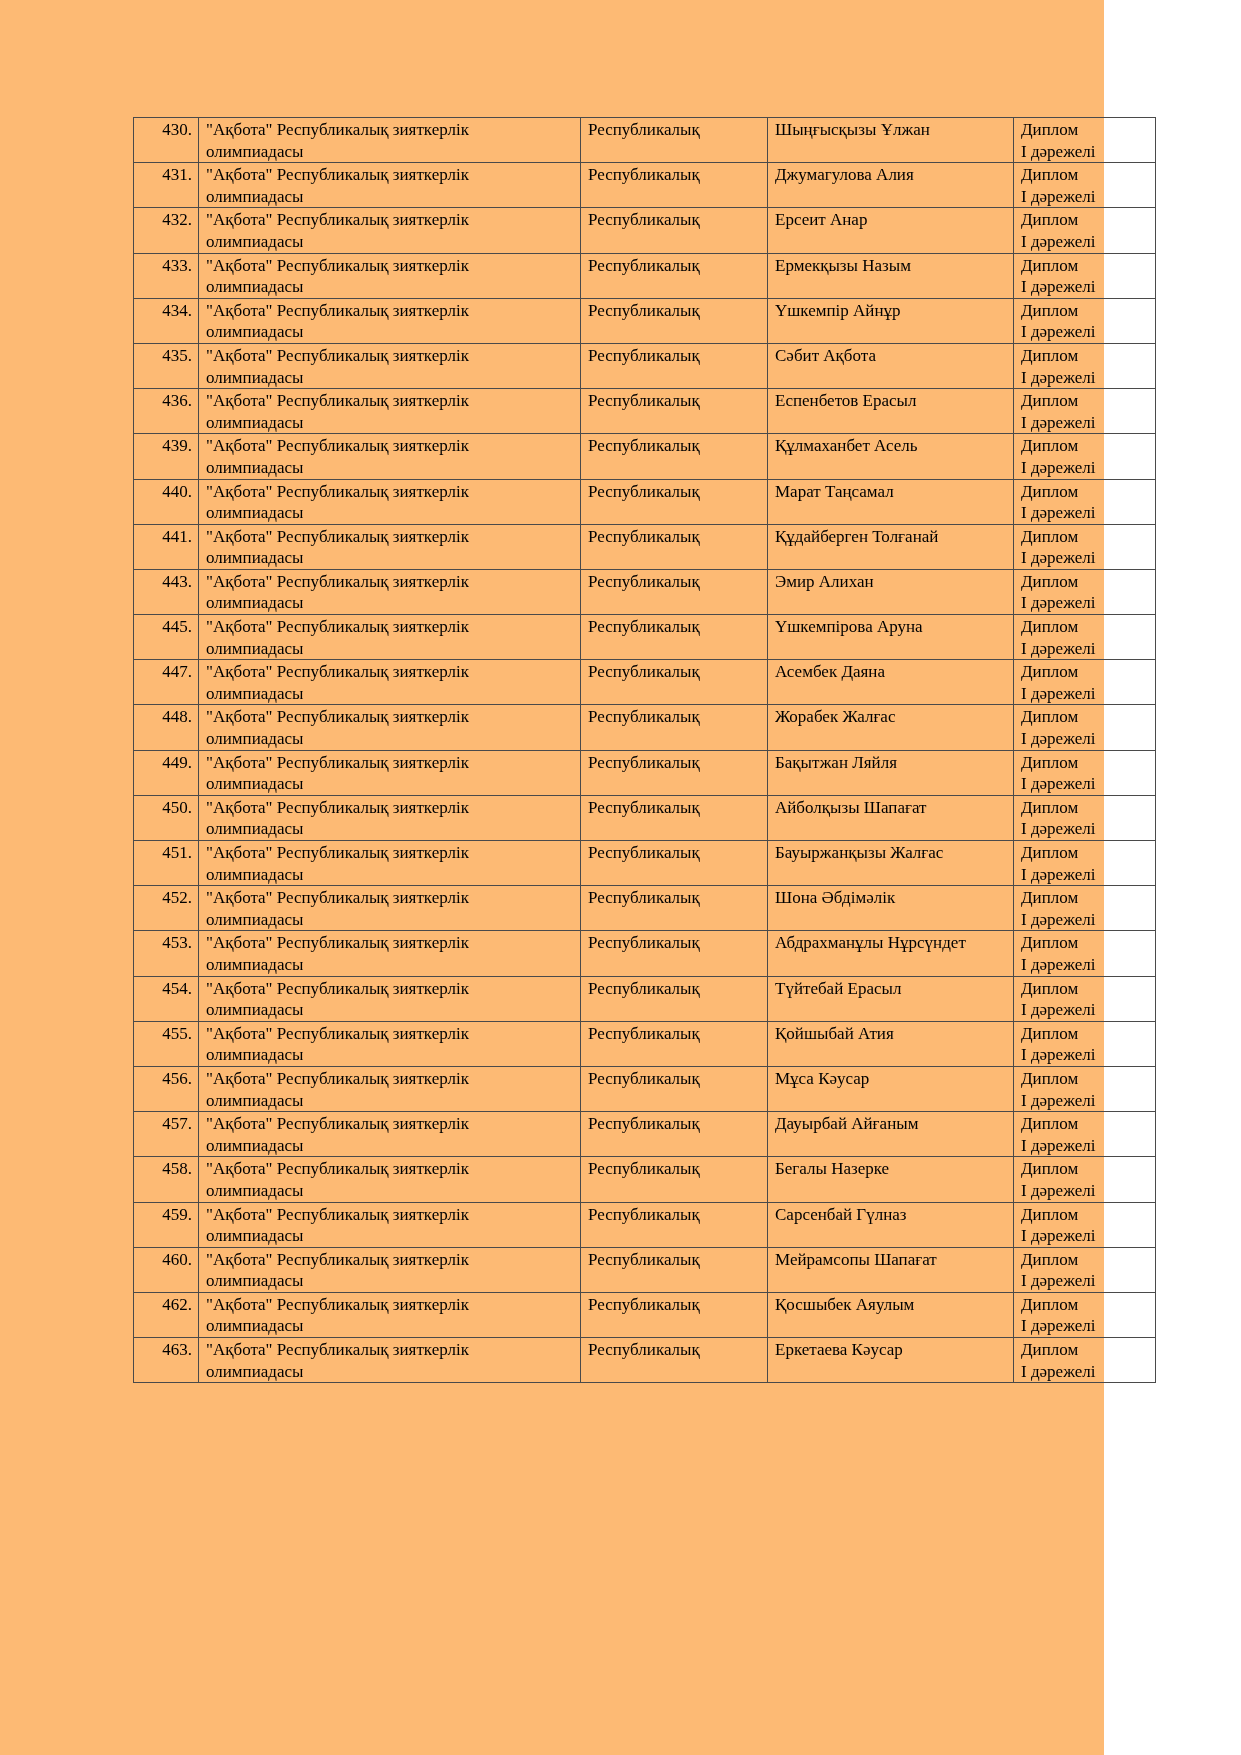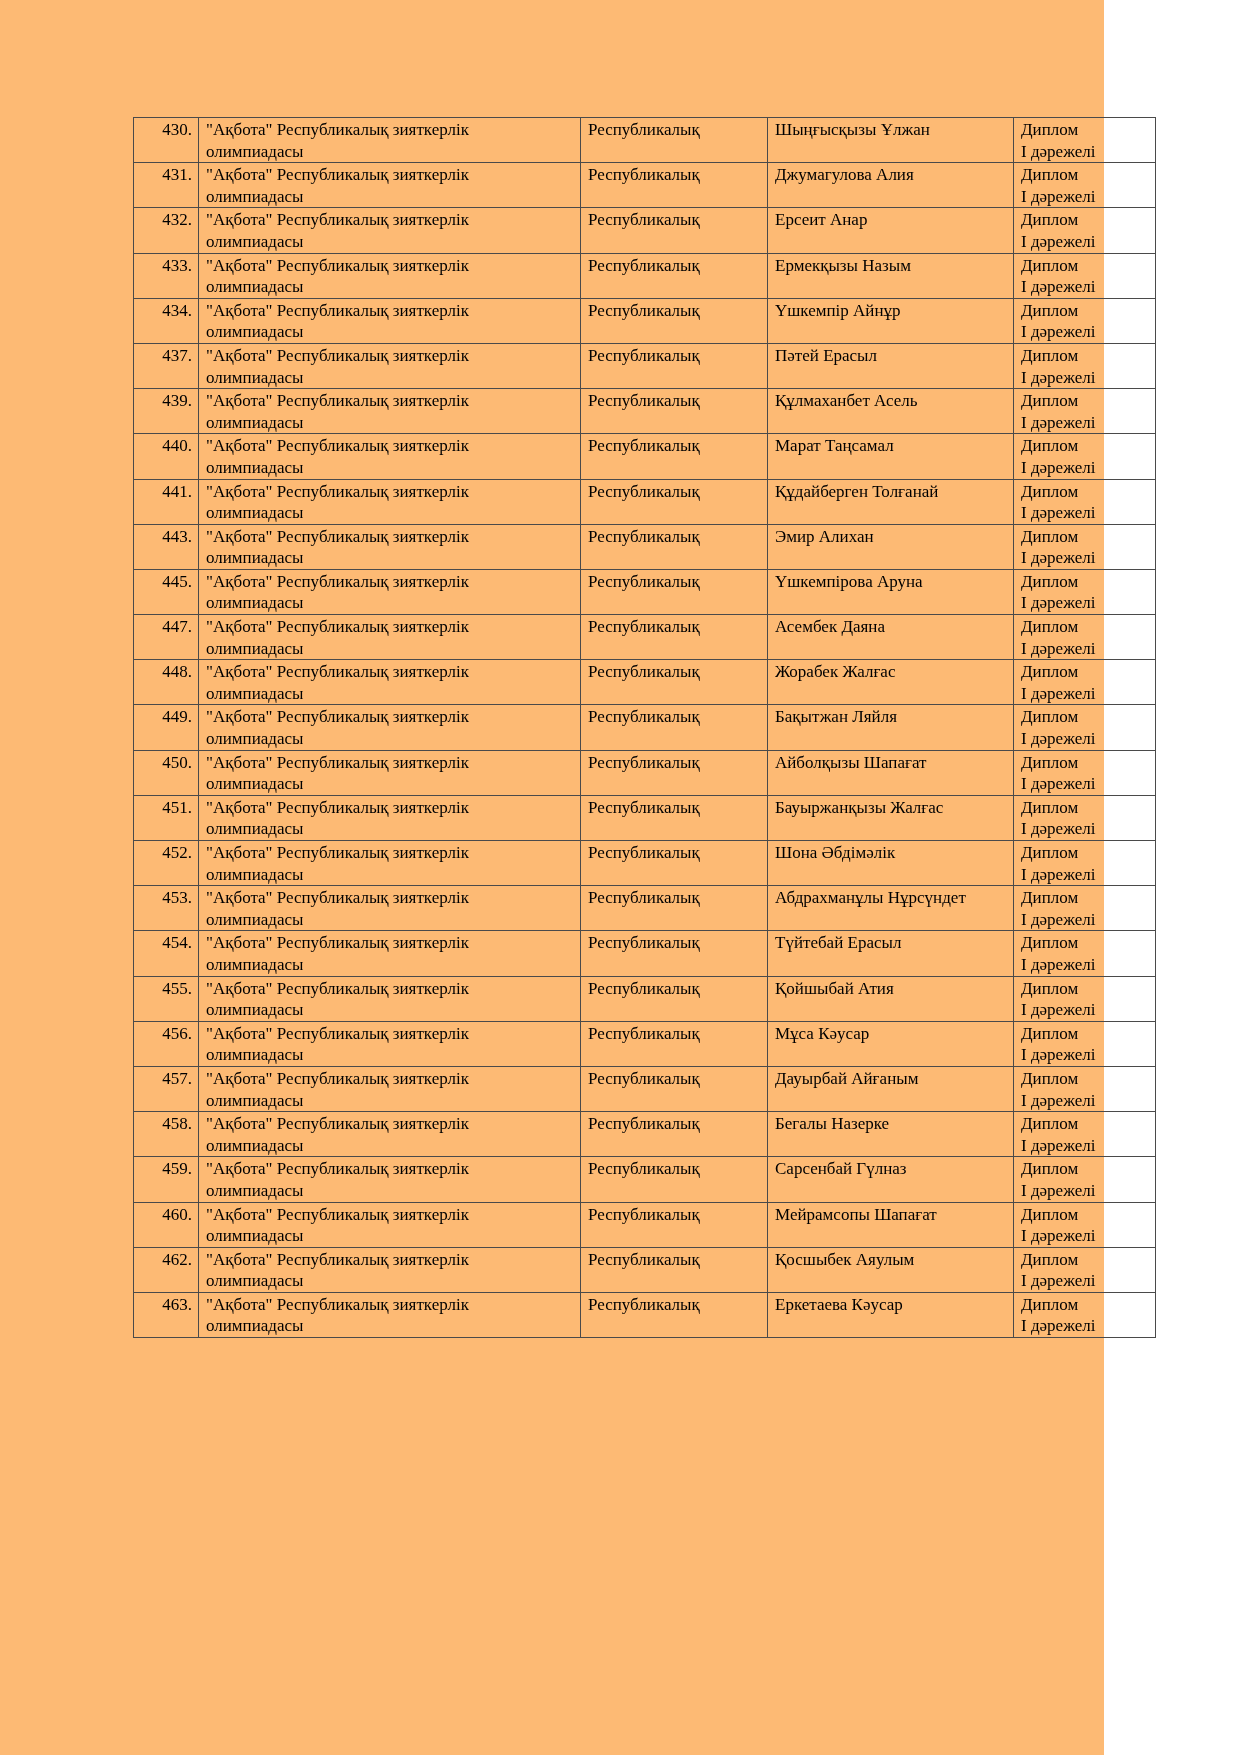--- a/index.html
+++ b/index.html
@@ -158,41 +158,60 @@
     </td>
     <td class="c-name">
       <span>Үшкемпір Айнұр</span>
     </td>
     <td class="c-award">
       <span class="ln">Диплом</span>
       <span class="ln">І дәрежелі</span>
     </td>
   </tr>
 
-
-
-  <tr class="award-row">
-    <td class="c-num">
-      <span>437.</span>
-    </td>
-    <td class="c-event">
-      <span class="ln">"Ақбота" Республикалық зияткерлік</span>
-      <span class="ln">олимпиадасы</span>
-    </td>
-    <td class="c-level">
-      <span>Республикалық</span>
-    </td>
-    <td class="c-name">
-      <span>Пәтей Ерасыл</span>
-    </td>
-    <td class="c-award">
-      <span class="ln">Диплом</span>
-      <span class="ln">І дәрежелі</span>
-    </td>
-  </tr>
+  <tr class="award-row">
+    <td class="c-num">
+      <span>435.</span>
+    </td>
+    <td class="c-event">
+      <span class="ln">"Ақбота" Республикалық зияткерлік</span>
+      <span class="ln">олимпиадасы</span>
+    </td>
+    <td class="c-level">
+      <span>Республикалық</span>
+    </td>
+    <td class="c-name">
+      <span>Сәбит Ақбота</span>
+    </td>
+    <td class="c-award">
+      <span class="ln">Диплом</span>
+      <span class="ln">І дәрежелі</span>
+    </td>
+  </tr>
+
+  <tr class="award-row">
+    <td class="c-num">
+      <span>436.</span>
+    </td>
+    <td class="c-event">
+      <span class="ln">"Ақбота" Республикалық зияткерлік</span>
+      <span class="ln">олимпиадасы</span>
+    </td>
+    <td class="c-level">
+      <span>Республикалық</span>
+    </td>
+    <td class="c-name">
+      <span>Еспенбетов Ерасыл</span>
+    </td>
+    <td class="c-award">
+      <span class="ln">Диплом</span>
+      <span class="ln">І дәрежелі</span>
+    </td>
+  </tr>
+
 
 
   <tr class="award-row">
     <td class="c-num">
       <span>439.</span>
     </td>
     <td class="c-event">
       <span class="ln">"Ақбота" Республикалық зияткерлік</span>
       <span class="ln">олимпиадасы</span>
     </td>

